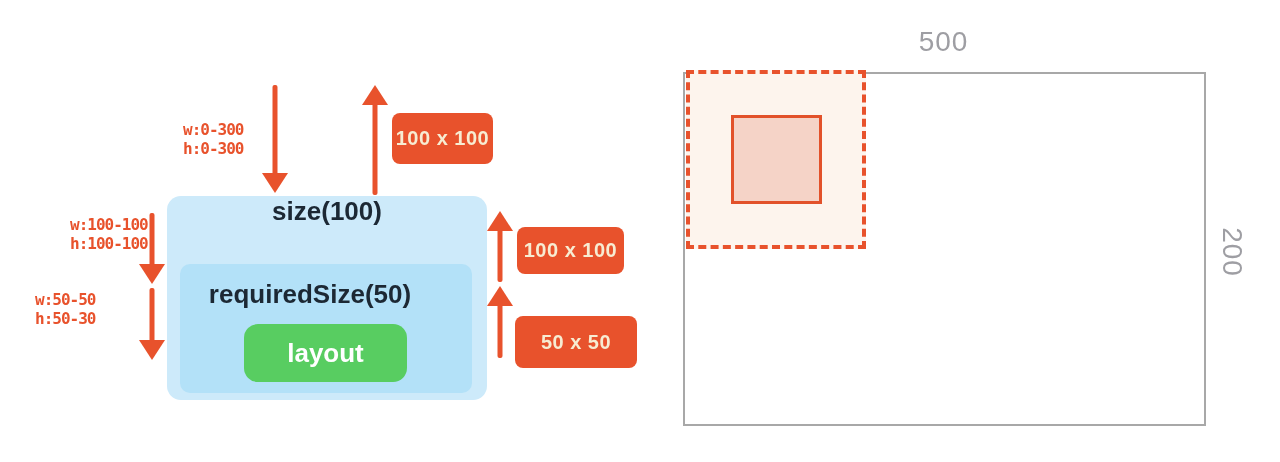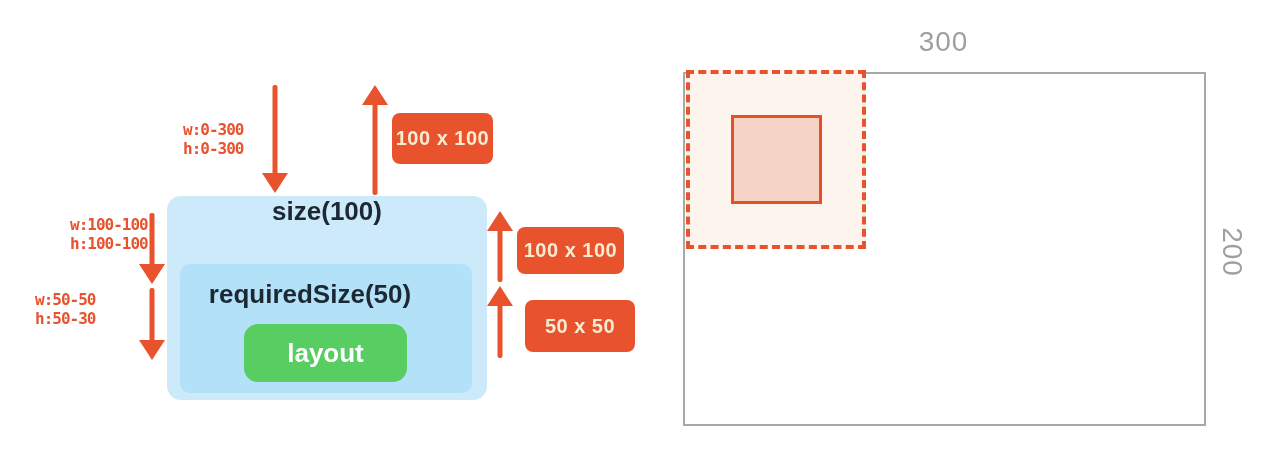--- a/index.html
+++ b/index.html
@@ -178,25 +178,25 @@
     <div class="head"></div>
   </div>
   <div class="size-badge" style="left:517px; top:227px; width:107px; height:47px;">
     <span>100 x 100</span>
   </div>
 
   <div class="arrow up" style="left:487px; top:286px; height:72px;">
     <div class="shaft"></div>
     <div class="head"></div>
   </div>
-  <div class="size-badge" style="left:515px; top:300px; width:110px; height:52px;margin-left:10px;">
+  <div class="size-badge" style="left:515px; top:316px; width:122px; height:52px;">
     <span>50 x 50</span>
   </div>
 
-  <div class="parent-width-label">300</div>
+  <div class="parent-width-label">500</div>
 
   <div class="parent-rect"></div>
 
   <div class="measured-area"></div>
   <div class="placed-square"></div>
 
   <div class="parent-height-label">200</div>
 
 </div>
 

